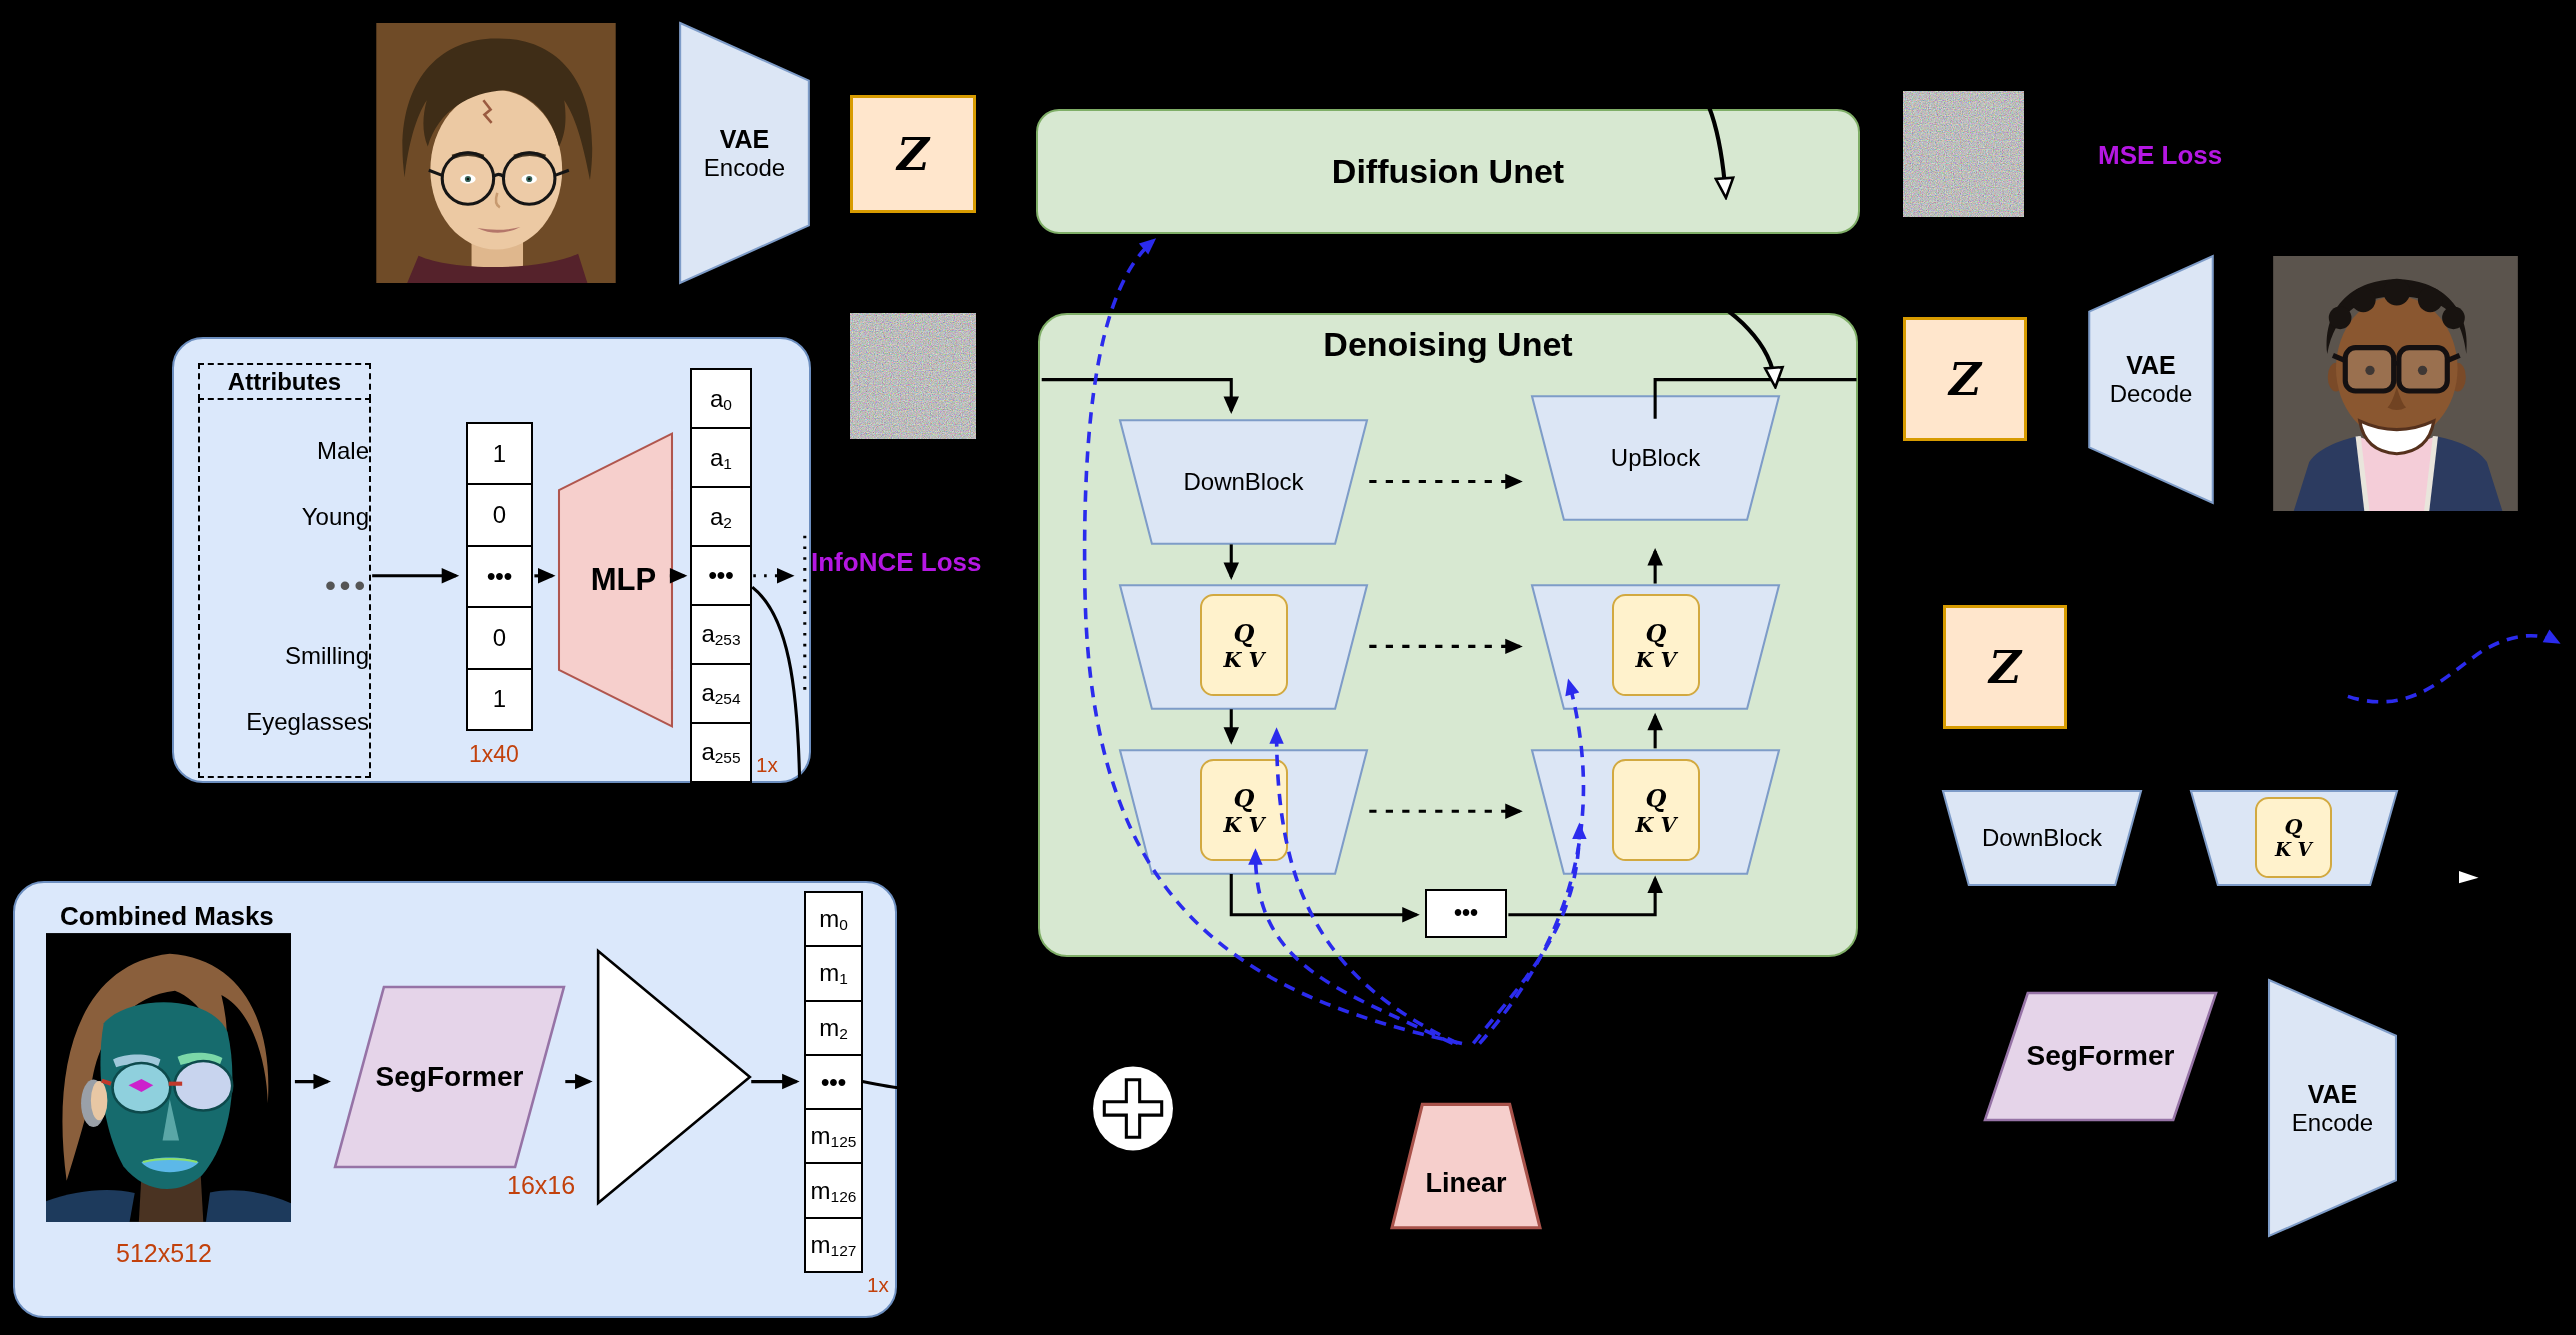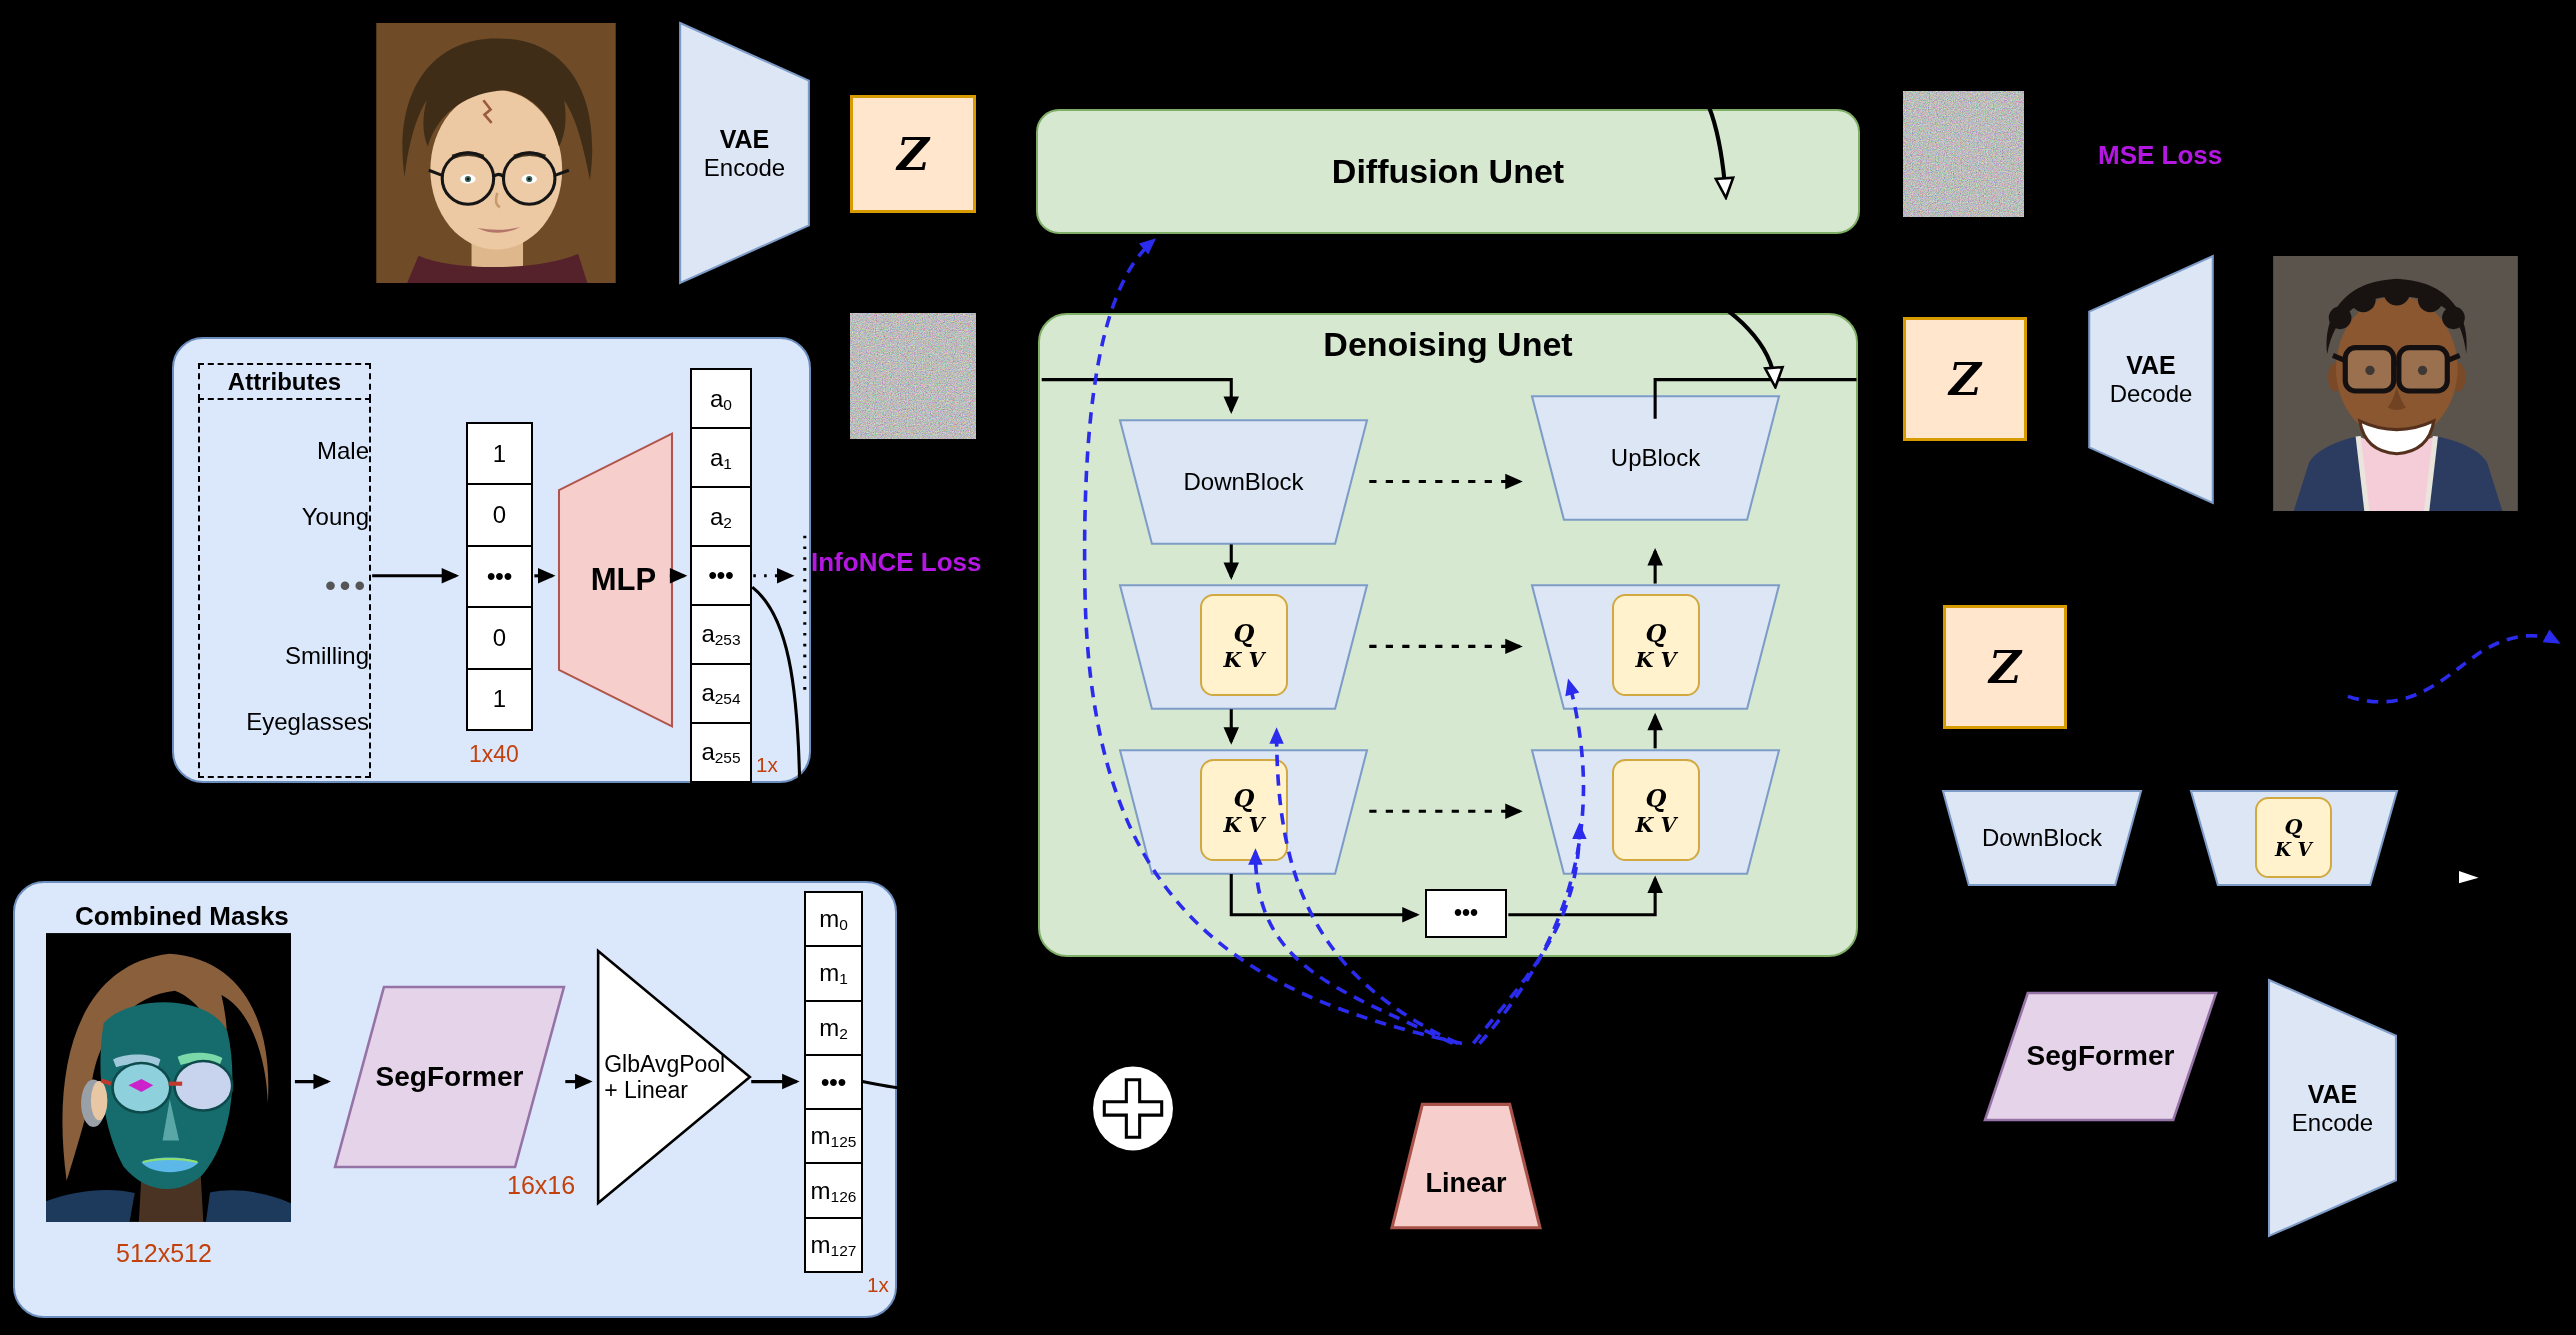--- a/index.html
+++ b/index.html
@@ -354,21 +354,21 @@
   </div>
 </div>
 
 <div class="shape" style="left:2459px;top:871px;width:20.6px;height:13.4px;z-index:60;">
   <svg width="20.6" height="13.4" viewBox="0 0 40 26">
       <polygon points="0,0 38,13 0,24" fill="#fff"></polygon>
     </svg>
 </div>
 
 <div class="panel" style="left:13.4px;top:881px;width:884px;height:437px;"></div>
-<div class="title-left" style="left:75px;top:901px;text-align:right;">Combined Masks</div>
+<div class="title-left" style="left:60px;top:901px;text-align:right;">Combined Masks</div>
 
 <div class="imgbox" style="left:46px;top:933px;width:245px;height:289px;">
   <svg width="245" height="289" viewBox="0 0 475 560">
     <rect width="475" height="560" fill="#000"></rect>
     <path d="M0 560 L0 520 C55 498 125 492 172 504 L162 560 Z" fill="#1d3a5c"></path>
     <path d="M318 503 C368 492 430 503 475 524 L475 560 L310 560 Z" fill="#1d3a5c"></path>
     <path d="M185 470 H300 L305 560 H180 Z" fill="#4a3322"></path>
     <path d="M40 480 C10 260 60 60 240 40 C380 50 440 170 430 330 C428 250 400 150 340 120 C352 170 356 222 340 262 C330 182 300 132 250 112 C160 122 92 200 86 320 C70 382 55 432 40 480 Z" fill="#8a5f3c"></path>
     <path d="M112 175 C160 118 320 118 352 192 C372 282 362 400 302 470 C252 512 190 502 150 452 C110 382 96 262 112 175 Z" fill="#166b6d"></path>
     <ellipse cx="92" cy="330" rx="24" ry="46" fill="#9aa0a8"></ellipse>
@@ -396,24 +396,20 @@
   <div class="lbl">
       <span style="font-weight:bold;font-size:28px;">SegFormer</span>
     </div>
 </div>
 <div class="dimlbl" style="left:507px;top:1171px;font-size:25px;">16x16</div>
 
 <div class="shape" style="left:598px;top:951px;width:152px;height:252px;">
   <svg width="152" height="252" viewBox="0 0 295 490">
       <polygon points="0,0 295,245 0,490" fill="#fff" stroke="#000" stroke-width="5"></polygon>
     </svg>
-  <div class="lbl" style="justify-content:center;align-items:flex-start;padding-left:6.2px;width:118px;">
-    <span style="font-size:23px;">GlbAvgPool</span>
-    <span style="font-size:23px;">+ Linear</span>
-  </div>
 </div>
 
 <div class="vec" style="left:804px;top:891px;width:59px;height:382px;">
   <div class="vcell">
       <span>m</span>
       <span class="sub">0</span>
     </div>
   <div class="vcell">
       <span>m</span>
       <span class="sub">1</span>

